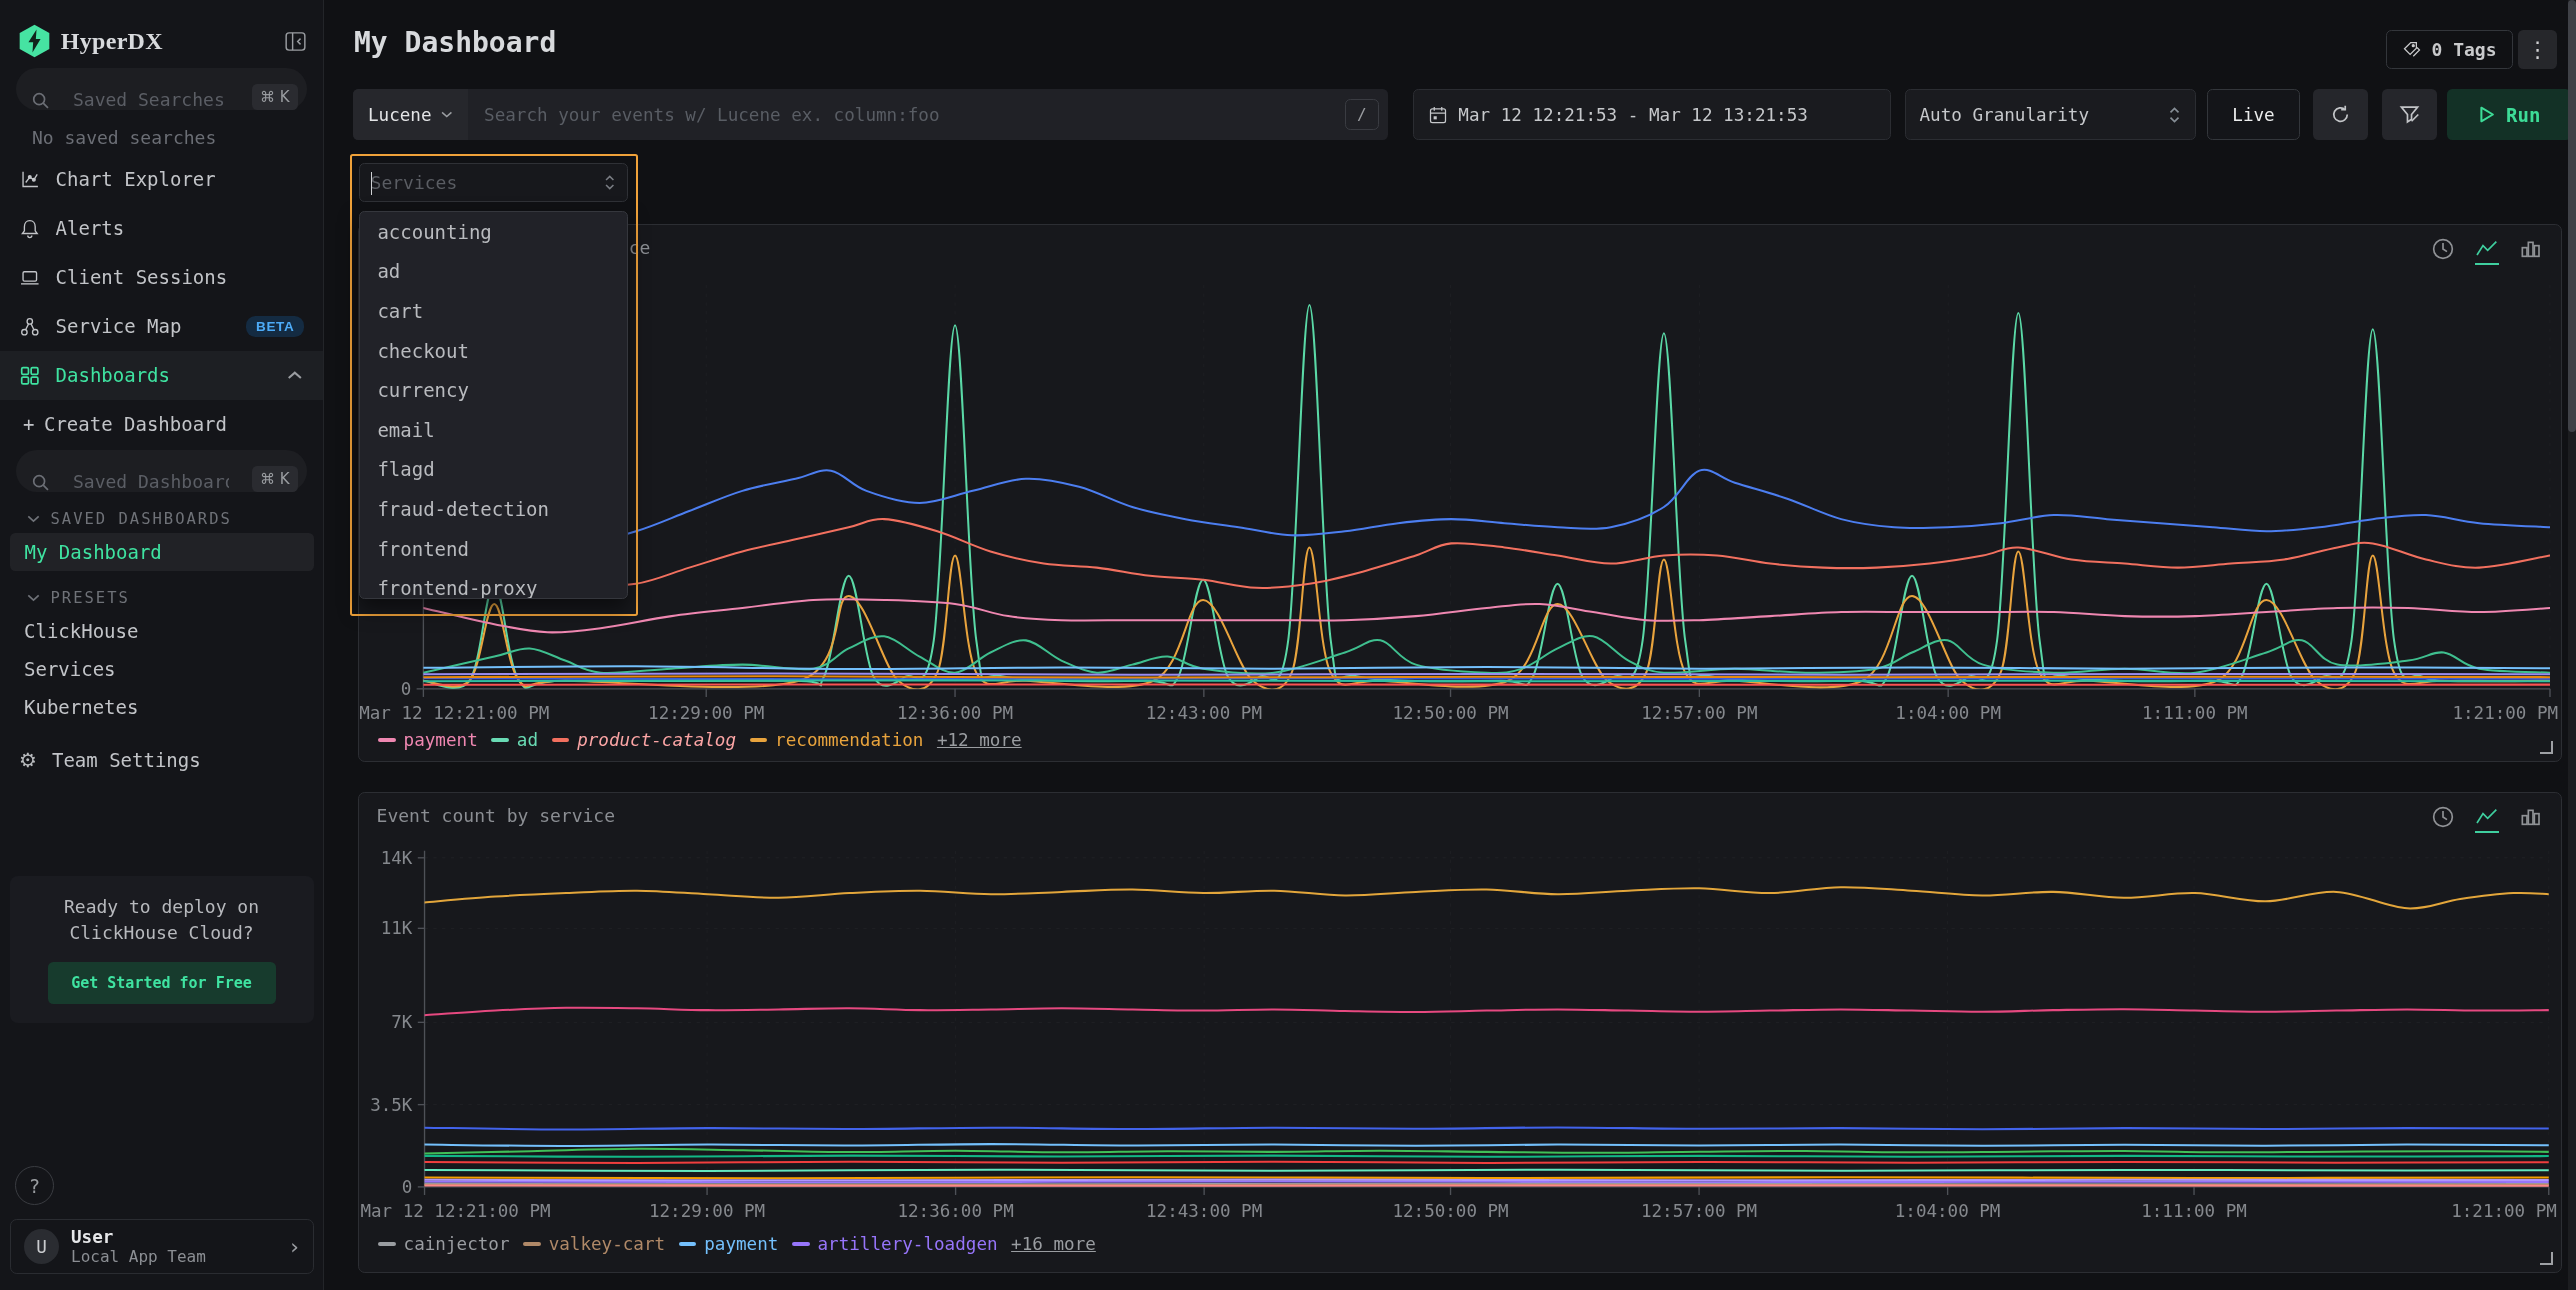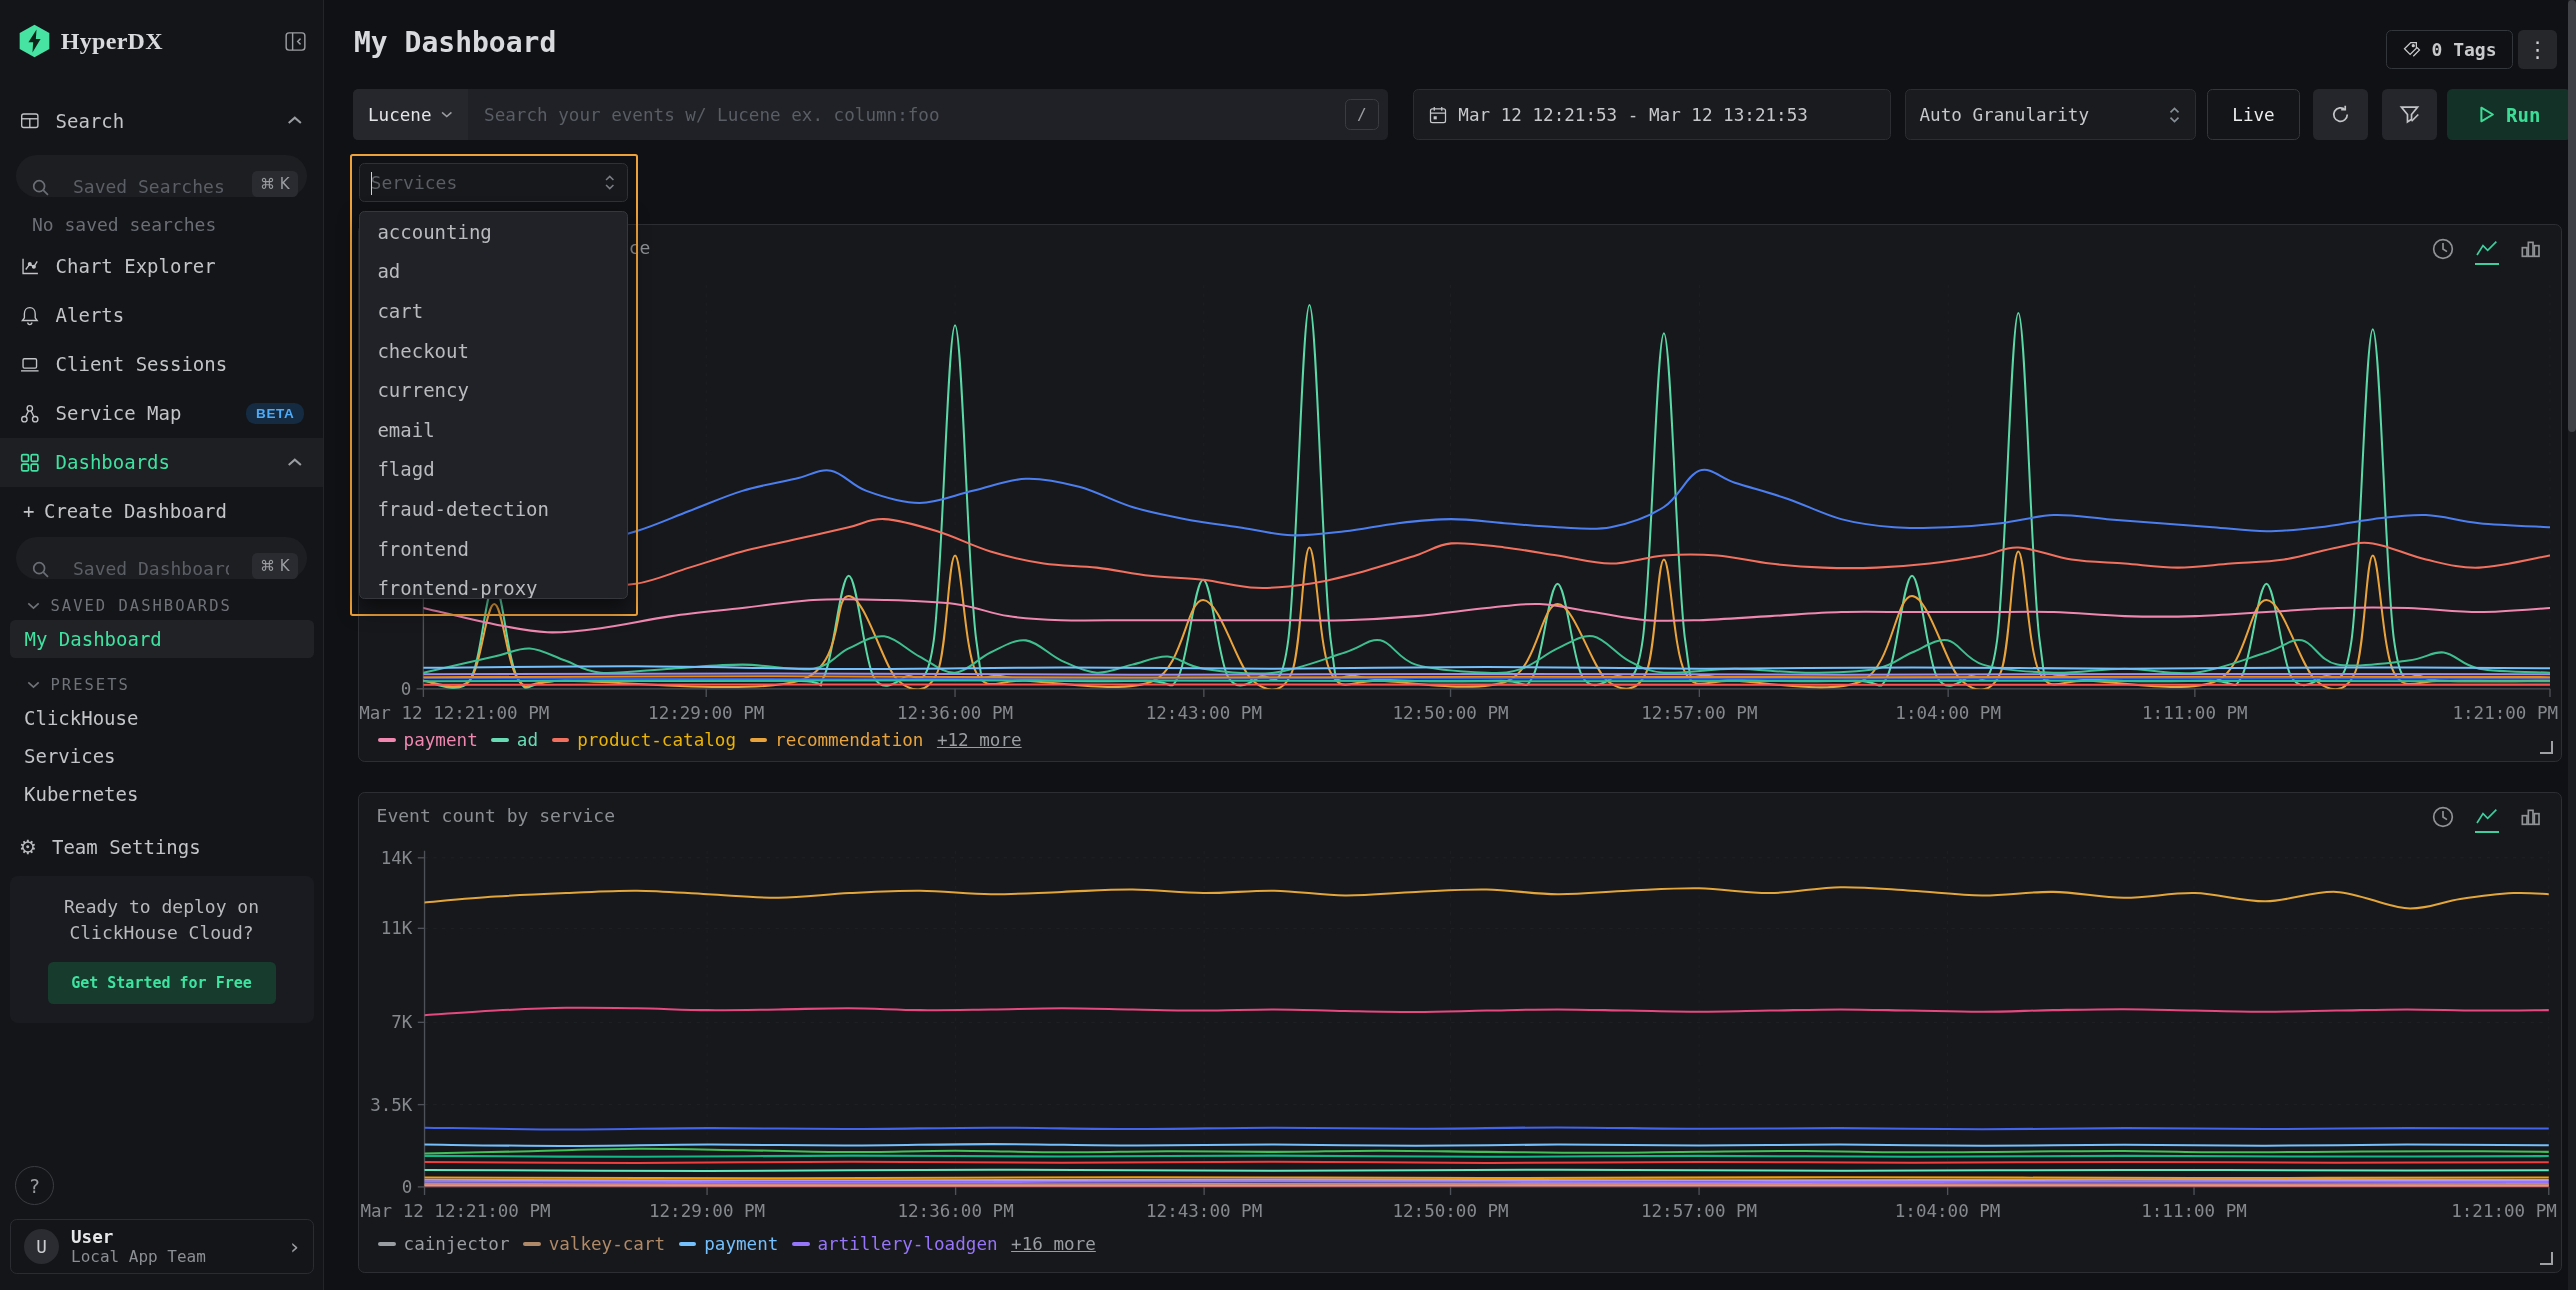--- a/index.html
+++ b/index.html
@@ -100,35 +100,20 @@
     <span class="logo-text">HyperDX</span>
     <span class="collapse-btn">
       <svg width="23" height="23" viewBox="0 0 32 32" fill="none" stroke="#9a9da1" stroke-width="2">
           <rect x="3" y="4" width="26" height="24" rx="4"></rect>
           <line x1="12" y1="4" x2="12" y2="28"></line>
           <polyline points="23,12 19,16 23,20"></polyline>
         </svg>
     </span>
   </div>
 
-  <div class="nav-row" style="margin-top:38px;">
-    <span>
-        <svg width="21.6" height="21.6" viewBox="0 0 32 32" fill="none" stroke="#c2c4c8" stroke-width="2">
-          <rect x="4" y="6" width="24" height="20" rx="3"></rect>
-          <line x1="4" y1="13" x2="28" y2="13"></line>
-          <line x1="16" y1="13" x2="16" y2="26"></line>
-        </svg>
-      </span>
-    <span class="nv-label">Search</span>
-    <span>
-        <svg width="17.6" height="10.8" viewBox="0 0 26 16" fill="none" stroke="#9a9da1" stroke-width="3">
-          <polyline points="4,12 13,4 22,12"></polyline>
-        </svg>
-      </span>
-  </div>
 
   <div class="pill-input">
     <span>
         <svg width="19" height="19" viewBox="0 0 28 28" fill="none" stroke="#6b6e75" stroke-width="2.5">
           <circle cx="12" cy="12" r="8"></circle>
           <line x1="18" y1="18" x2="25" y2="25"></line>
         </svg>
       </span>
     <input placeholder="Saved Searches" style="">
     <span class="kbd-badge glyph">⌘ K</span>
@@ -409,21 +394,21 @@
       <span class="leg-item">
           <span class="sw" style="background: rgb(239, 135, 177);"></span>
           <span style="color: rgb(239, 135, 177);">payment</span>
         </span>
       <span class="leg-item">
           <span class="sw" style="background: rgb(105, 219, 180);"></span>
           <span style="color: rgb(105, 219, 180);">ad</span>
         </span>
       <span class="leg-item">
           <span class="sw" style="background: rgb(242, 112, 95);"></span>
-          <span style="color: #eab308;">product-catalog</span>
+          <span style="color: #fca5a5; font-style: italic;">product-catalog</span>
         </span>
       <span class="leg-item">
           <span class="sw" style="background: rgb(232, 163, 61);"></span>
           <span style="color: rgb(232, 163, 61);">recommendation</span>
         </span>
       <span class="more-link">+12 more</span>
     </div>
     <span class="resize-handle"></span>
   </section>
 

